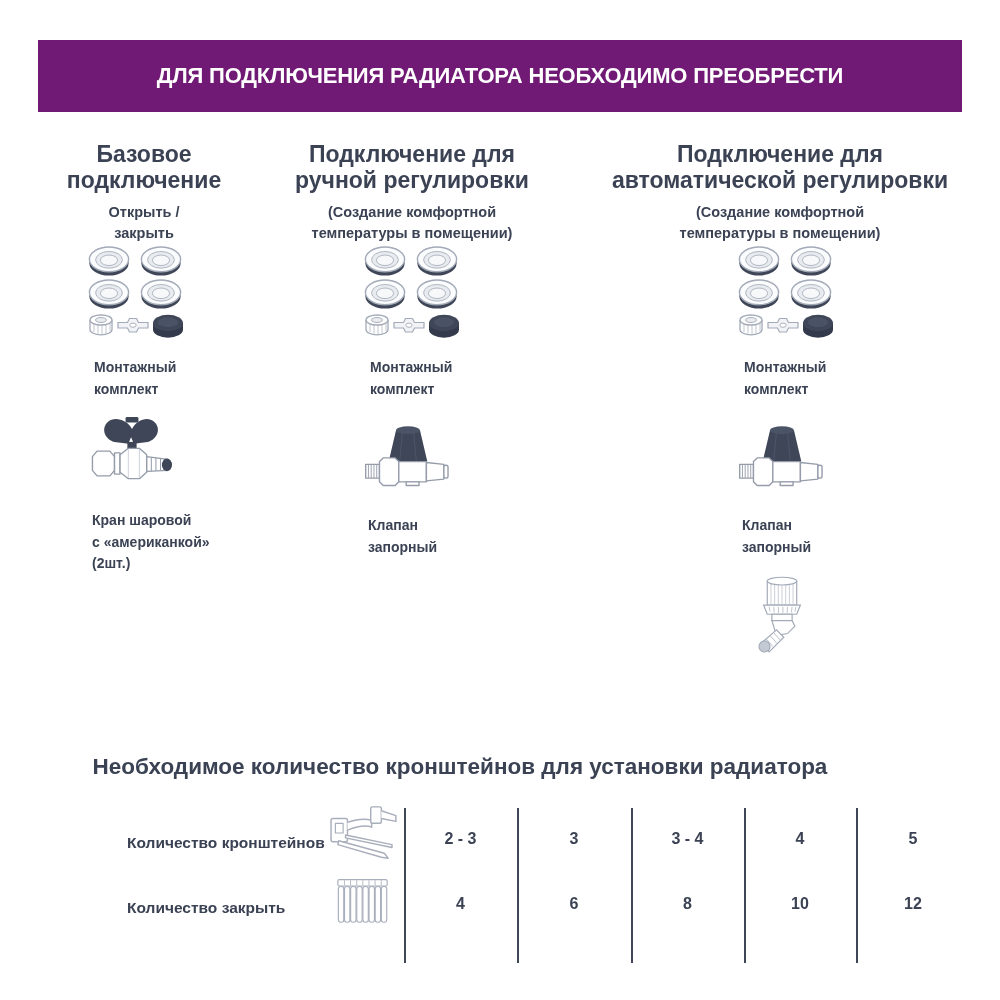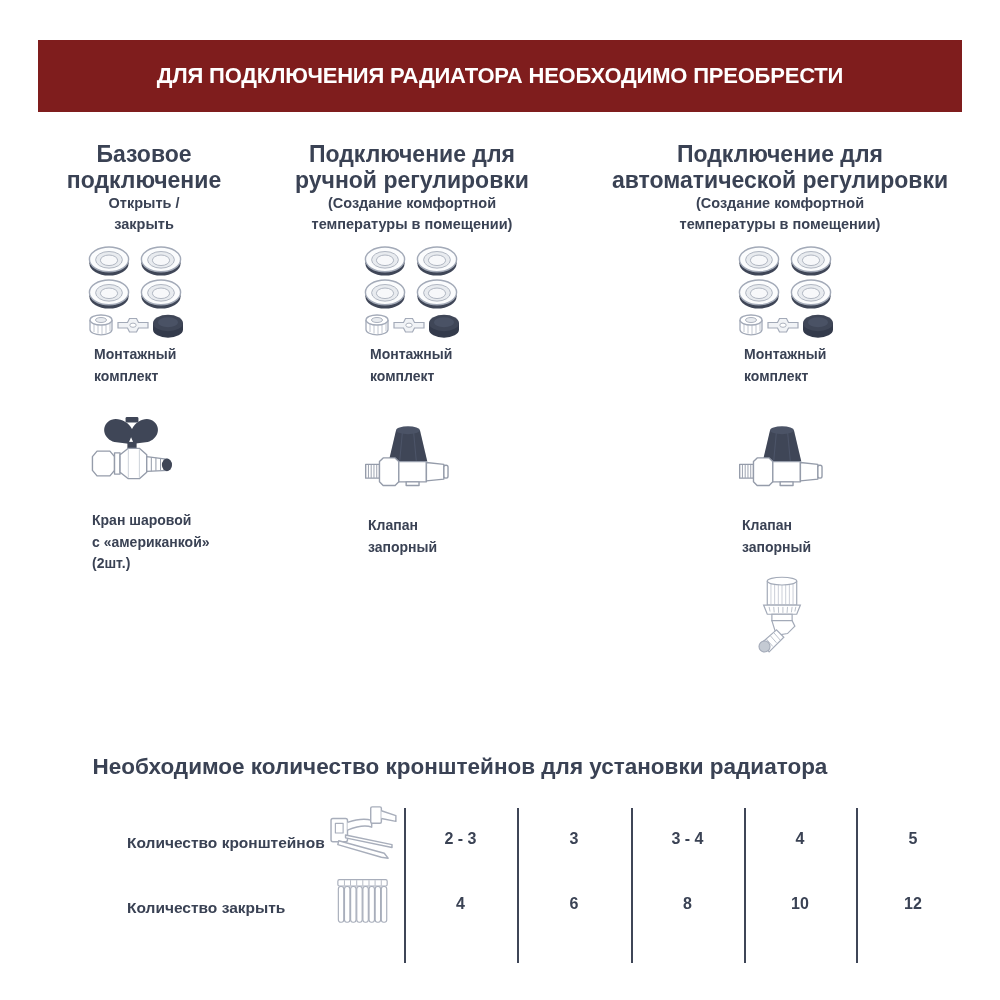--- a/index.html
+++ b/index.html
@@ -5,39 +5,39 @@
   html,body{margin:0;padding:0;}
   body{
     width:1000px;height:1000px;background:#ffffff;
     font-family:"Liberation Sans",sans-serif;color:#3a4254;
     position:relative;overflow:hidden;font-weight:bold;
   }
   .ln{display:block;}
   
   .banner{
     position:absolute;left:38px;top:40px;width:924px;height:72px;
-    background:#7f1d1d;display:flex;align-items:center;justify-content:center;
+    background:#701a75;display:flex;align-items:center;justify-content:center;
   }
   .banner-title{color:#ffffff;font-size:22px;letter-spacing:-0.2px;}
   
   .col{position:absolute;top:141px;}
   .col-0{left:28px;width:232px;}
   .col-1{left:280px;width:264px;}
   .col-2{left:590px;width:380px;}
   .col-title{margin:0;font-size:23px;line-height:1.13;text-align:center;}
-  .col-sub{margin-top:0;font-size:14.5px;line-height:1.42;text-align:center;}
+  .col-sub{margin-top:9px;font-size:14.5px;line-height:1.42;text-align:center;}
   .block{position:absolute;}
   .col-0 .block{left:58px;}
   .col-1 .block{left:82px;}
   .col-2 .block{left:146px;}
   .kit{top:104px;}
   .v1a{top:265px;}
   .v1b{top:270px;}
   .v2{top:430px;}
-  .lbl{margin-left:8px;margin-top:5px;font-size:14px;line-height:1.55;}
+  .lbl{margin-left:8px;margin-top:18px;font-size:14px;line-height:1.55;}
   .valve .lbl{margin-top:12px;margin-left:6px;}
   
   .section-title{
     position:absolute;top:754px;left:0;width:920px;
     text-align:center;font-size:22.5px;
   }
   .tbl-label{position:absolute;left:95px;font-size:15.5px;margin-left:32px;}
   .tbl-label-1{top:834px;}
   .tbl-label-2{top:899px;}
   .tbl-icon-1{position:absolute;left:326px;top:803px;}

